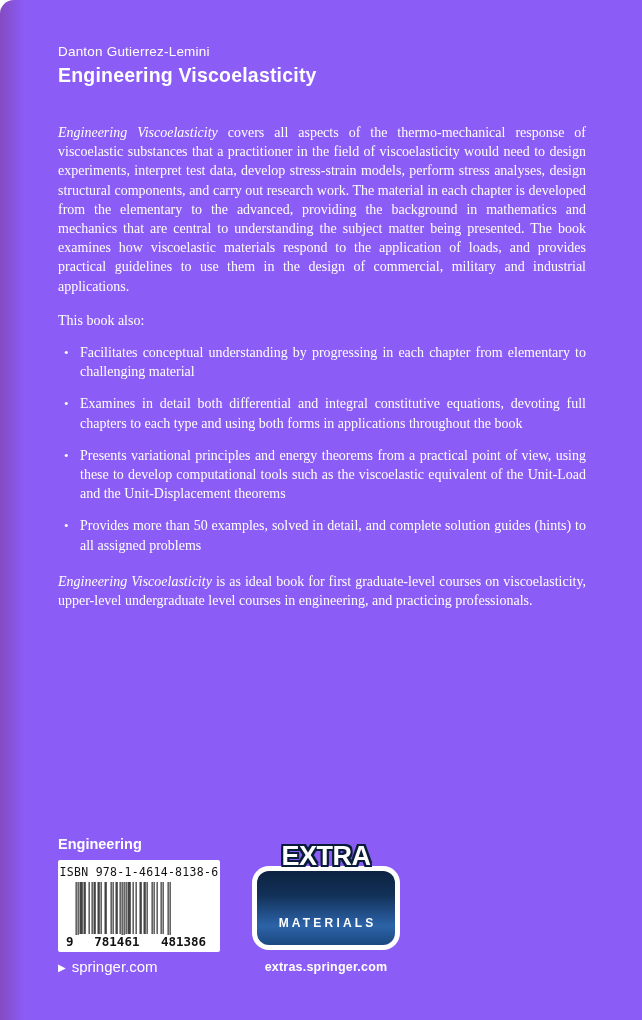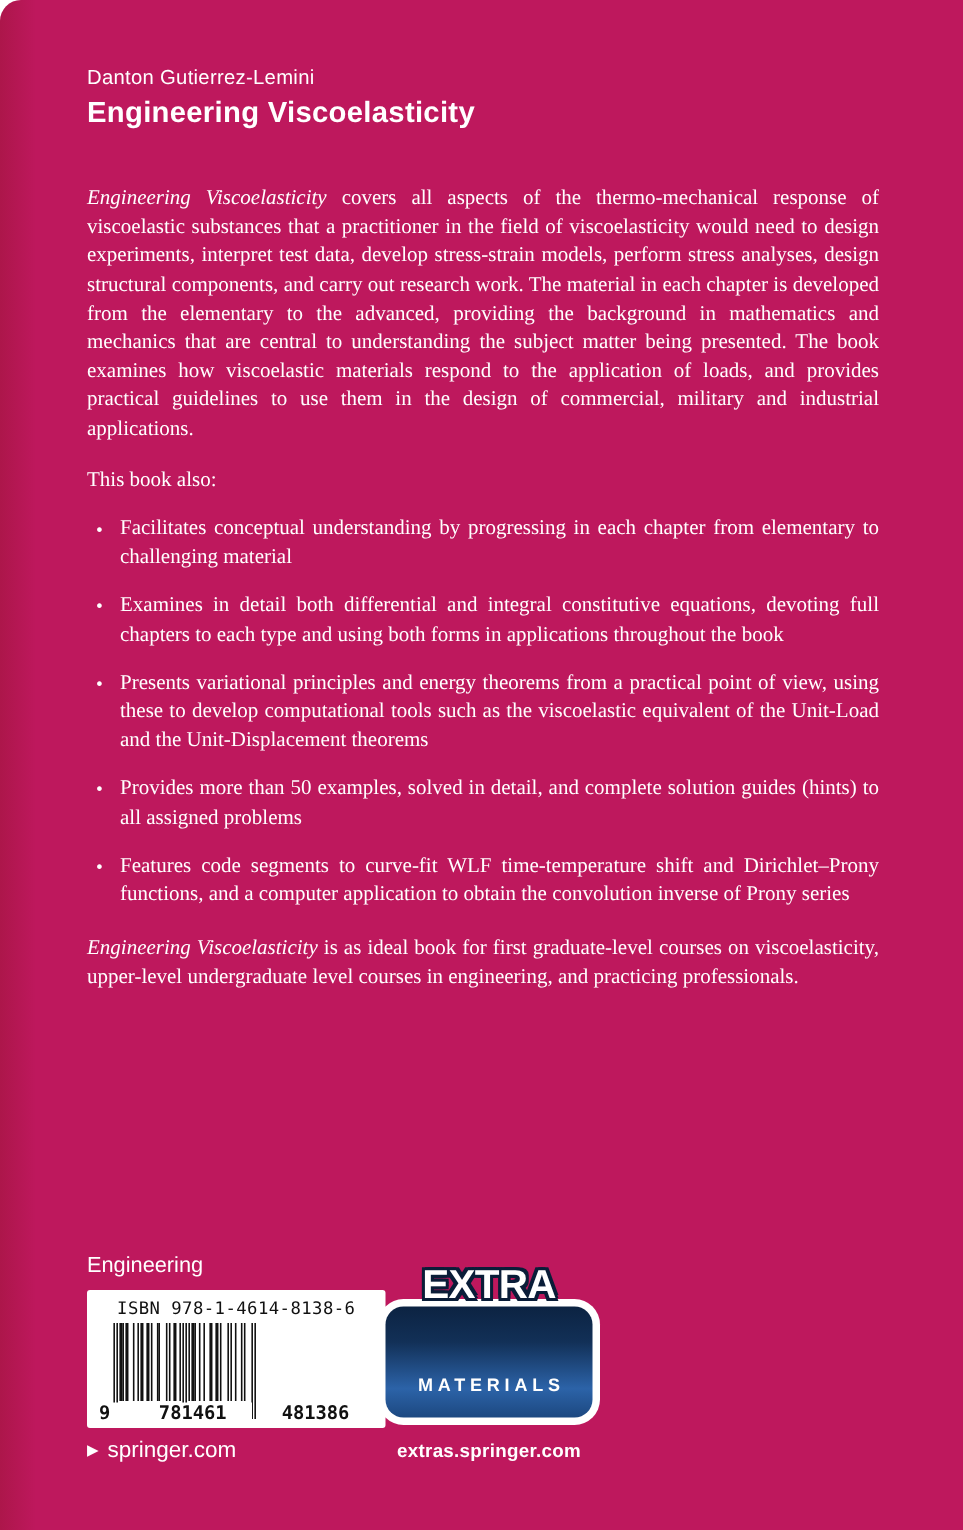--- a/index.html
+++ b/index.html
@@ -1,19 +1,19 @@
 <!DOCTYPE html>
 <html><head>
 <meta charset="utf-8">
 <style>
   html,body{margin:0;padding:0;background:#ffffff;}
   .page{width:642px;height:1020px;position:relative;overflow:hidden;background:#fff;}
   .cover{
     position:absolute;inset:0;
-    background:#be185d;
+    background:#8b5cf6;
     border-top-left-radius:14px;
     color:#ffffff;
     font-family:"Liberation Serif",serif;
     box-sizing:border-box;
     padding:44px 56px 0 58px;
   }
   .cover::before{
     content:"";position:absolute;left:0;top:0;bottom:0;width:24px;
     background:linear-gradient(90deg,rgba(110,15,8,0.22),rgba(110,15,8,0));
     border-top-left-radius:14px;pointer-events:none;
@@ -22,24 +22,24 @@
   .title{font-family:"Liberation Sans",sans-serif;font-size:19.5px;font-weight:bold;margin-top:5px;letter-spacing:0.2px;}
   .synopsis{margin:36px 0 0;font-size:14px;line-height:19.2px;text-align:justify;}
   .synopsis em, .closing em{font-style:italic;}
   .book-also{margin:15px 0 0;font-size:14px;line-height:19.2px;}
   .bullets{margin:13px 0 0;padding:0;list-style:none;}
   .bullets li{position:relative;padding-left:22px;margin-bottom:13px;font-size:14px;line-height:19.2px;text-align:justify;}
   .bullets li::before{content:"\2022";position:absolute;left:6px;top:0;font-size:13px;}
   .closing{margin:17px 0 0;font-size:14px;line-height:19.2px;text-align:justify;}
 
   .bottom{position:absolute;left:0;right:0;top:836px;height:184px;}
-  .category{position:absolute;left:58px;top:0;font-family:"Liberation Sans",sans-serif;font-weight:normal;font-size:14.5px;}
+  .category{position:absolute;left:58px;top:0;font-family:"Liberation Sans",sans-serif;font-weight:bold;font-size:14.5px;}
 
   .barcode-box{
-    position:absolute;left:58px;top:24px;width:199px;height:92px;
+    position:absolute;left:58px;top:24px;width:162px;height:92px;
     background:#ffffff;color:#111;border-radius:2px;box-sizing:border-box;
   }
   .isbn{
     position:absolute;left:0;right:0;top:5px;text-align:center;
     font-family:"DejaVu Sans Mono",monospace;font-size:11.5px;letter-spacing:0.3px;white-space:nowrap;
   }
   .bars{position:absolute;left:8px;right:8px;top:22px;height:64px;fill:#111;}
   .digit{
     position:absolute;bottom:3px;height:14px;line-height:14px;background:#ffffff;
     font-family:"DejaVu Sans Mono",monospace;font-size:12.5px;font-weight:bold;text-align:center;color:#111;
@@ -79,21 +79,20 @@
 
     <p class="synopsis"><em>Engineering Viscoelasticity</em><span> covers all aspects of the thermo-mechanical response of viscoelastic substances that a practitioner in the field of viscoelasticity would need to design experiments, interpret test data, develop stress-strain models, perform stress analyses, design structural components, and carry out research work. The material in each chapter is developed from the elementary to the advanced, providing the background in mathematics and mechanics that are central to understanding the subject matter being presented. The book examines how viscoelastic materials respond to the application of loads, and provides practical guidelines to use them in the design of commercial, military and industrial applications.</span></p>
 
     <p class="book-also">This book also:</p>
 
     <ul class="bullets">
       <li>Facilitates conceptual understanding by progressing in each chapter from elementary to challenging material</li>
       <li>Examines in detail both differential and integral constitutive equations, devoting full chapters to each type and using both forms in applications throughout the book</li>
       <li>Presents variational principles and energy theorems from a practical point of view, using these to develop computational tools such as the viscoelastic equivalent of the Unit-Load and the Unit-Displacement theorems</li>
       <li>Provides more than 50 examples, solved in detail, and complete solution guides (hints) to all assigned problems</li>
-      <li>Features code segments to curve-fit WLF time-temperature shift and Dirichlet–Prony functions, and a computer application to obtain the convolution inverse of Prony series</li>
     </ul>
 
     <p class="closing"><em>Engineering Viscoelasticity</em><span> is as ideal book for first graduate-level courses on viscoelasticity, upper-level undergraduate level courses in engineering, and practicing professionals.</span></p>
 
     <div class="bottom">
       <div class="category">Engineering</div>
 
       <div class="barcode-box">
         <div class="isbn">ISBN 978-1-4614-8138-6</div>
         <svg class="bars" viewBox="0 0 105 64" preserveAspectRatio="none" aria-hidden="true">

